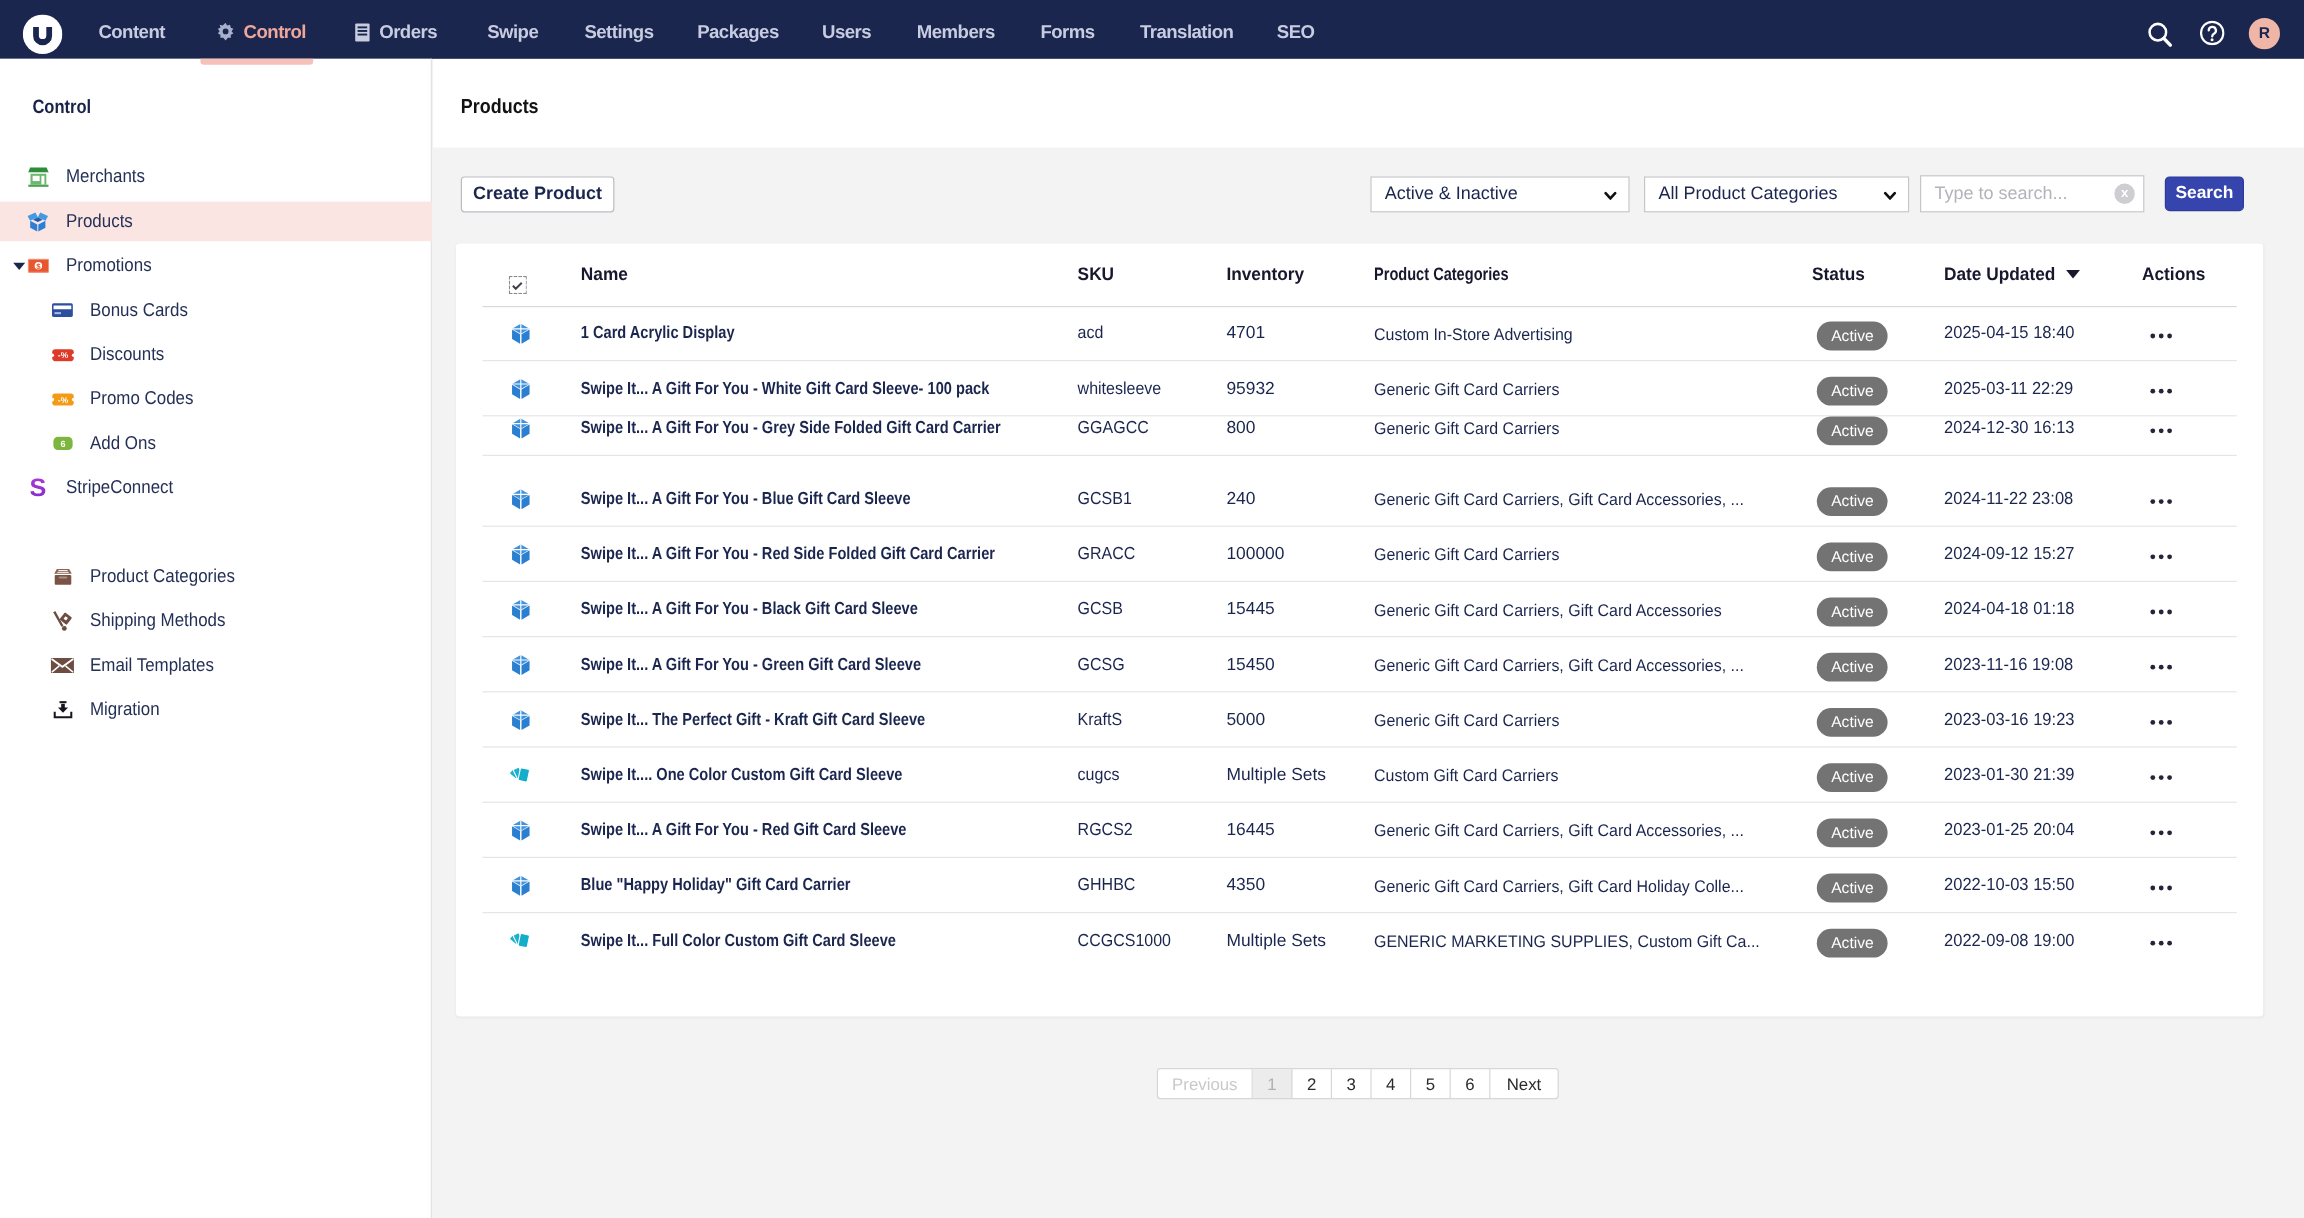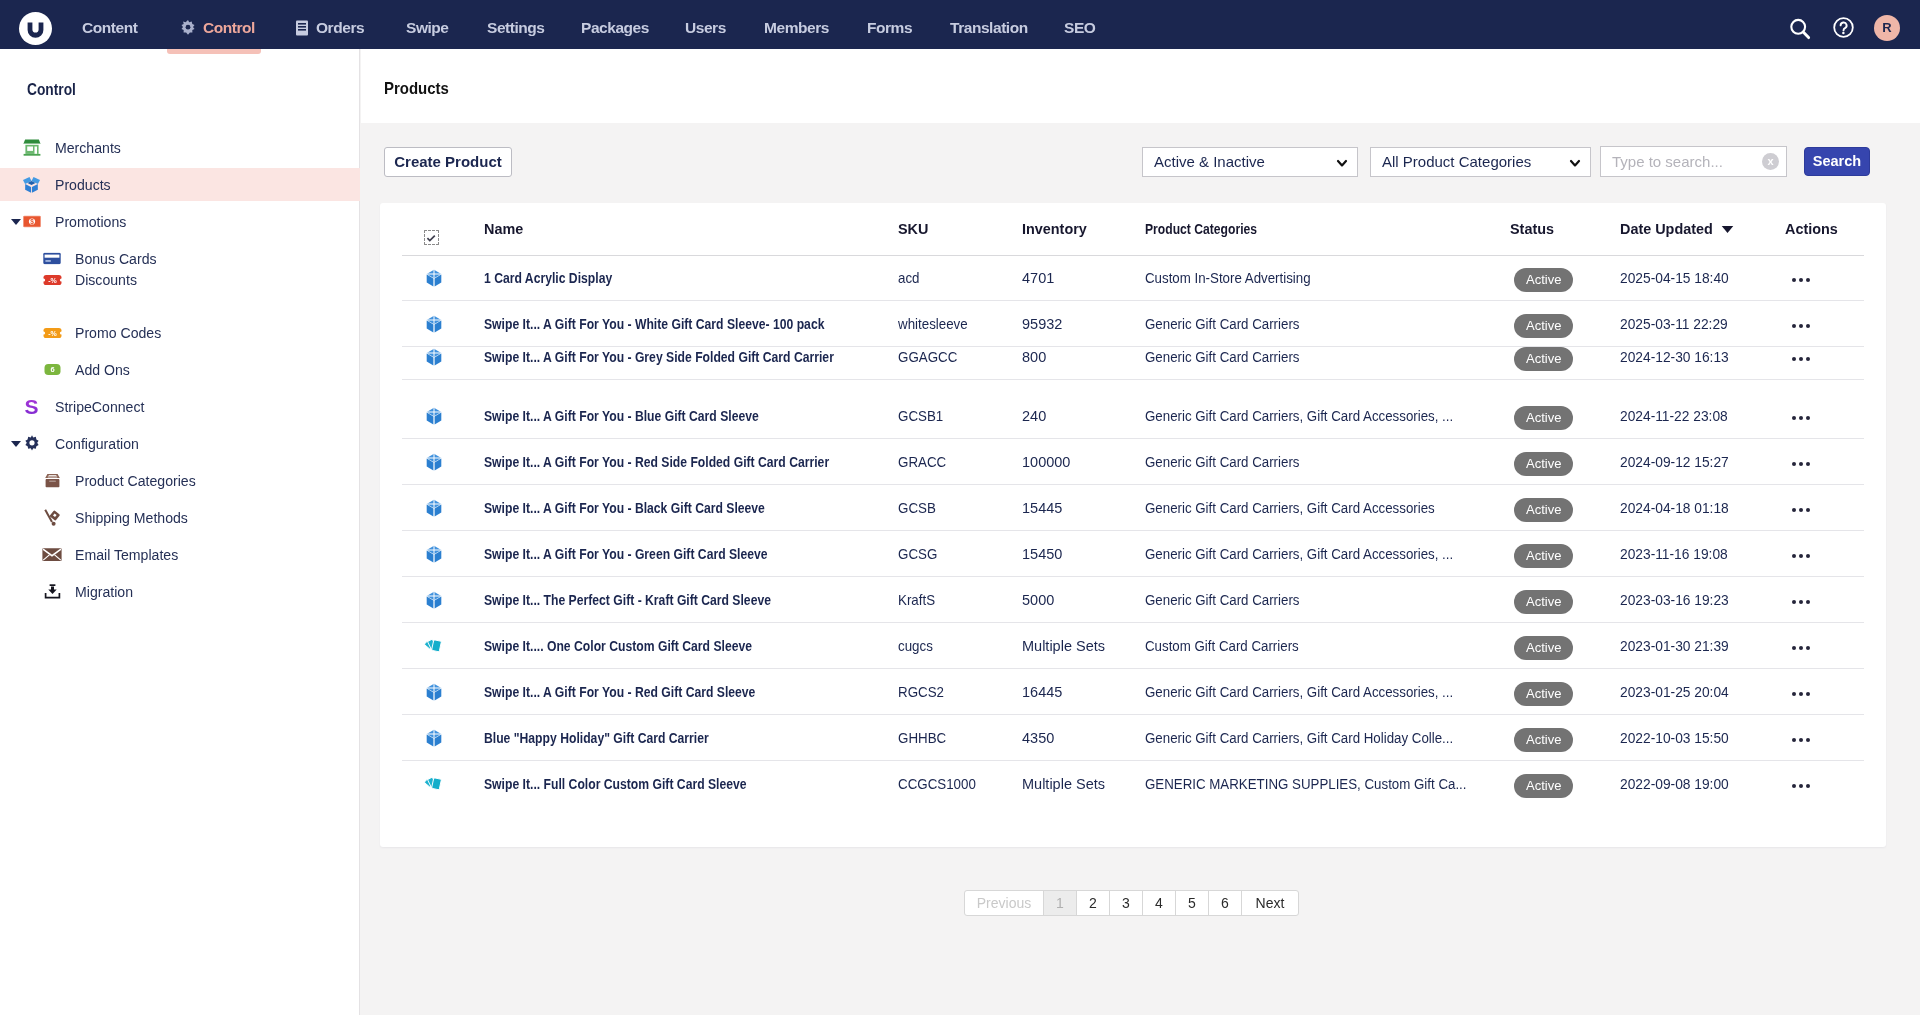--- a/index.html
+++ b/index.html
@@ -167,21 +167,21 @@
     <div class="sbrow" style="top:191px;">
         <span class="ic2">
           <svg width="18" height="12" viewBox="0 0 18 12">
             <rect x="0.3" y="0.3" width="17.4" height="11.4" rx="1.4" fill="#2d4f9e"></rect>
             <rect x="1.6" y="2.1" width="14.8" height="3.1" fill="#fff"></rect>
             <rect x="2.4" y="7.6" width="5.4" height="1.7" fill="#a9bbe2"></rect>
           </svg>
         </span>
         <span class="lb2">Bonus Cards</span>
       </div>
-    <div class="sbrow" style="top:212px;">
+    <div class="sbrow" style="top:228px;">
         <span class="ic2">
           <svg width="19" height="11" viewBox="0 0 19 11">
             <rect x="0.5" y="0.5" width="18" height="10" rx="2.6" fill="#dd3a2a"></rect>
             <circle cx="0.6" cy="5.5" r="1.5" fill="#fff"></circle>
             <circle cx="18.4" cy="5.5" r="1.5" fill="#fff"></circle>
             <text x="9.5" y="8" font-size="7" font-weight="bold" fill="#fff" text-anchor="middle" font-family="Liberation Sans">-%</text>
           </svg>
         </span>
         <span class="lb2">Discounts</span>
       </div>
@@ -211,30 +211,20 @@
             <defs>
               <linearGradient id="sg" x1="0" y1="0" x2="0" y2="1">
                 <stop offset="0" stop-color="#b038d8"></stop>
                 <stop offset="1" stop-color="#7c2bd1"></stop>
               </linearGradient>
             </defs>
             <text x="7.5" y="18" font-size="21" font-weight="bold" fill="url(#sg)" text-anchor="middle" font-family="Liberation Sans">S</text>
           </svg>
         </span>
         <span class="lb1">StripeConnect</span>
-      </div>
-    <div class="sbrow" style="top:376px;">
-        <span class="caret"></span>
-        <span class="ic">
-          <svg width="18" height="18" viewBox="0 0 16 16">
-            <path fill="#25305a" d="M8 0.6l1.1 2 2.3-.5.5 2.3 2 1.1-1.3 1.9 1.3 1.9-2 1.1-.5 2.3-2.3-.5-1.1 2-1.1-2-2.3.5-.5-2.3-2-1.1 1.3-1.9-1.3-1.9 2-1.1.5-2.3 2.3.5z"></path>
-            <circle cx="8" cy="7.4" r="2.3" fill="#fff"></circle>
-          </svg>
-        </span>
-        <span class="lb1">Configuration</span>
       </div>
     <div class="sbrow" style="top:413px;">
         <span class="ic2">
           <svg width="17" height="17" viewBox="0 0 17 17">
             <polygon points="3.4,1.6 13.6,1.6 15.8,5.6 1.2,5.6" fill="#8a6253"></polygon>
             <rect x="4.6" y="2.5" width="7.8" height="0.9" fill="#fff" opacity="0.9"></rect>
             <rect x="3.8" y="4" width="9.4" height="0.9" fill="#fff" opacity="0.9"></rect>
             <rect x="1.6" y="6.6" width="13.8" height="8.2" rx="0.8" fill="#7a5347"></rect>
             <rect x="5" y="8" width="7" height="1.6" rx="0.8" fill="#fff" opacity="0.35"></rect>
           </svg>

